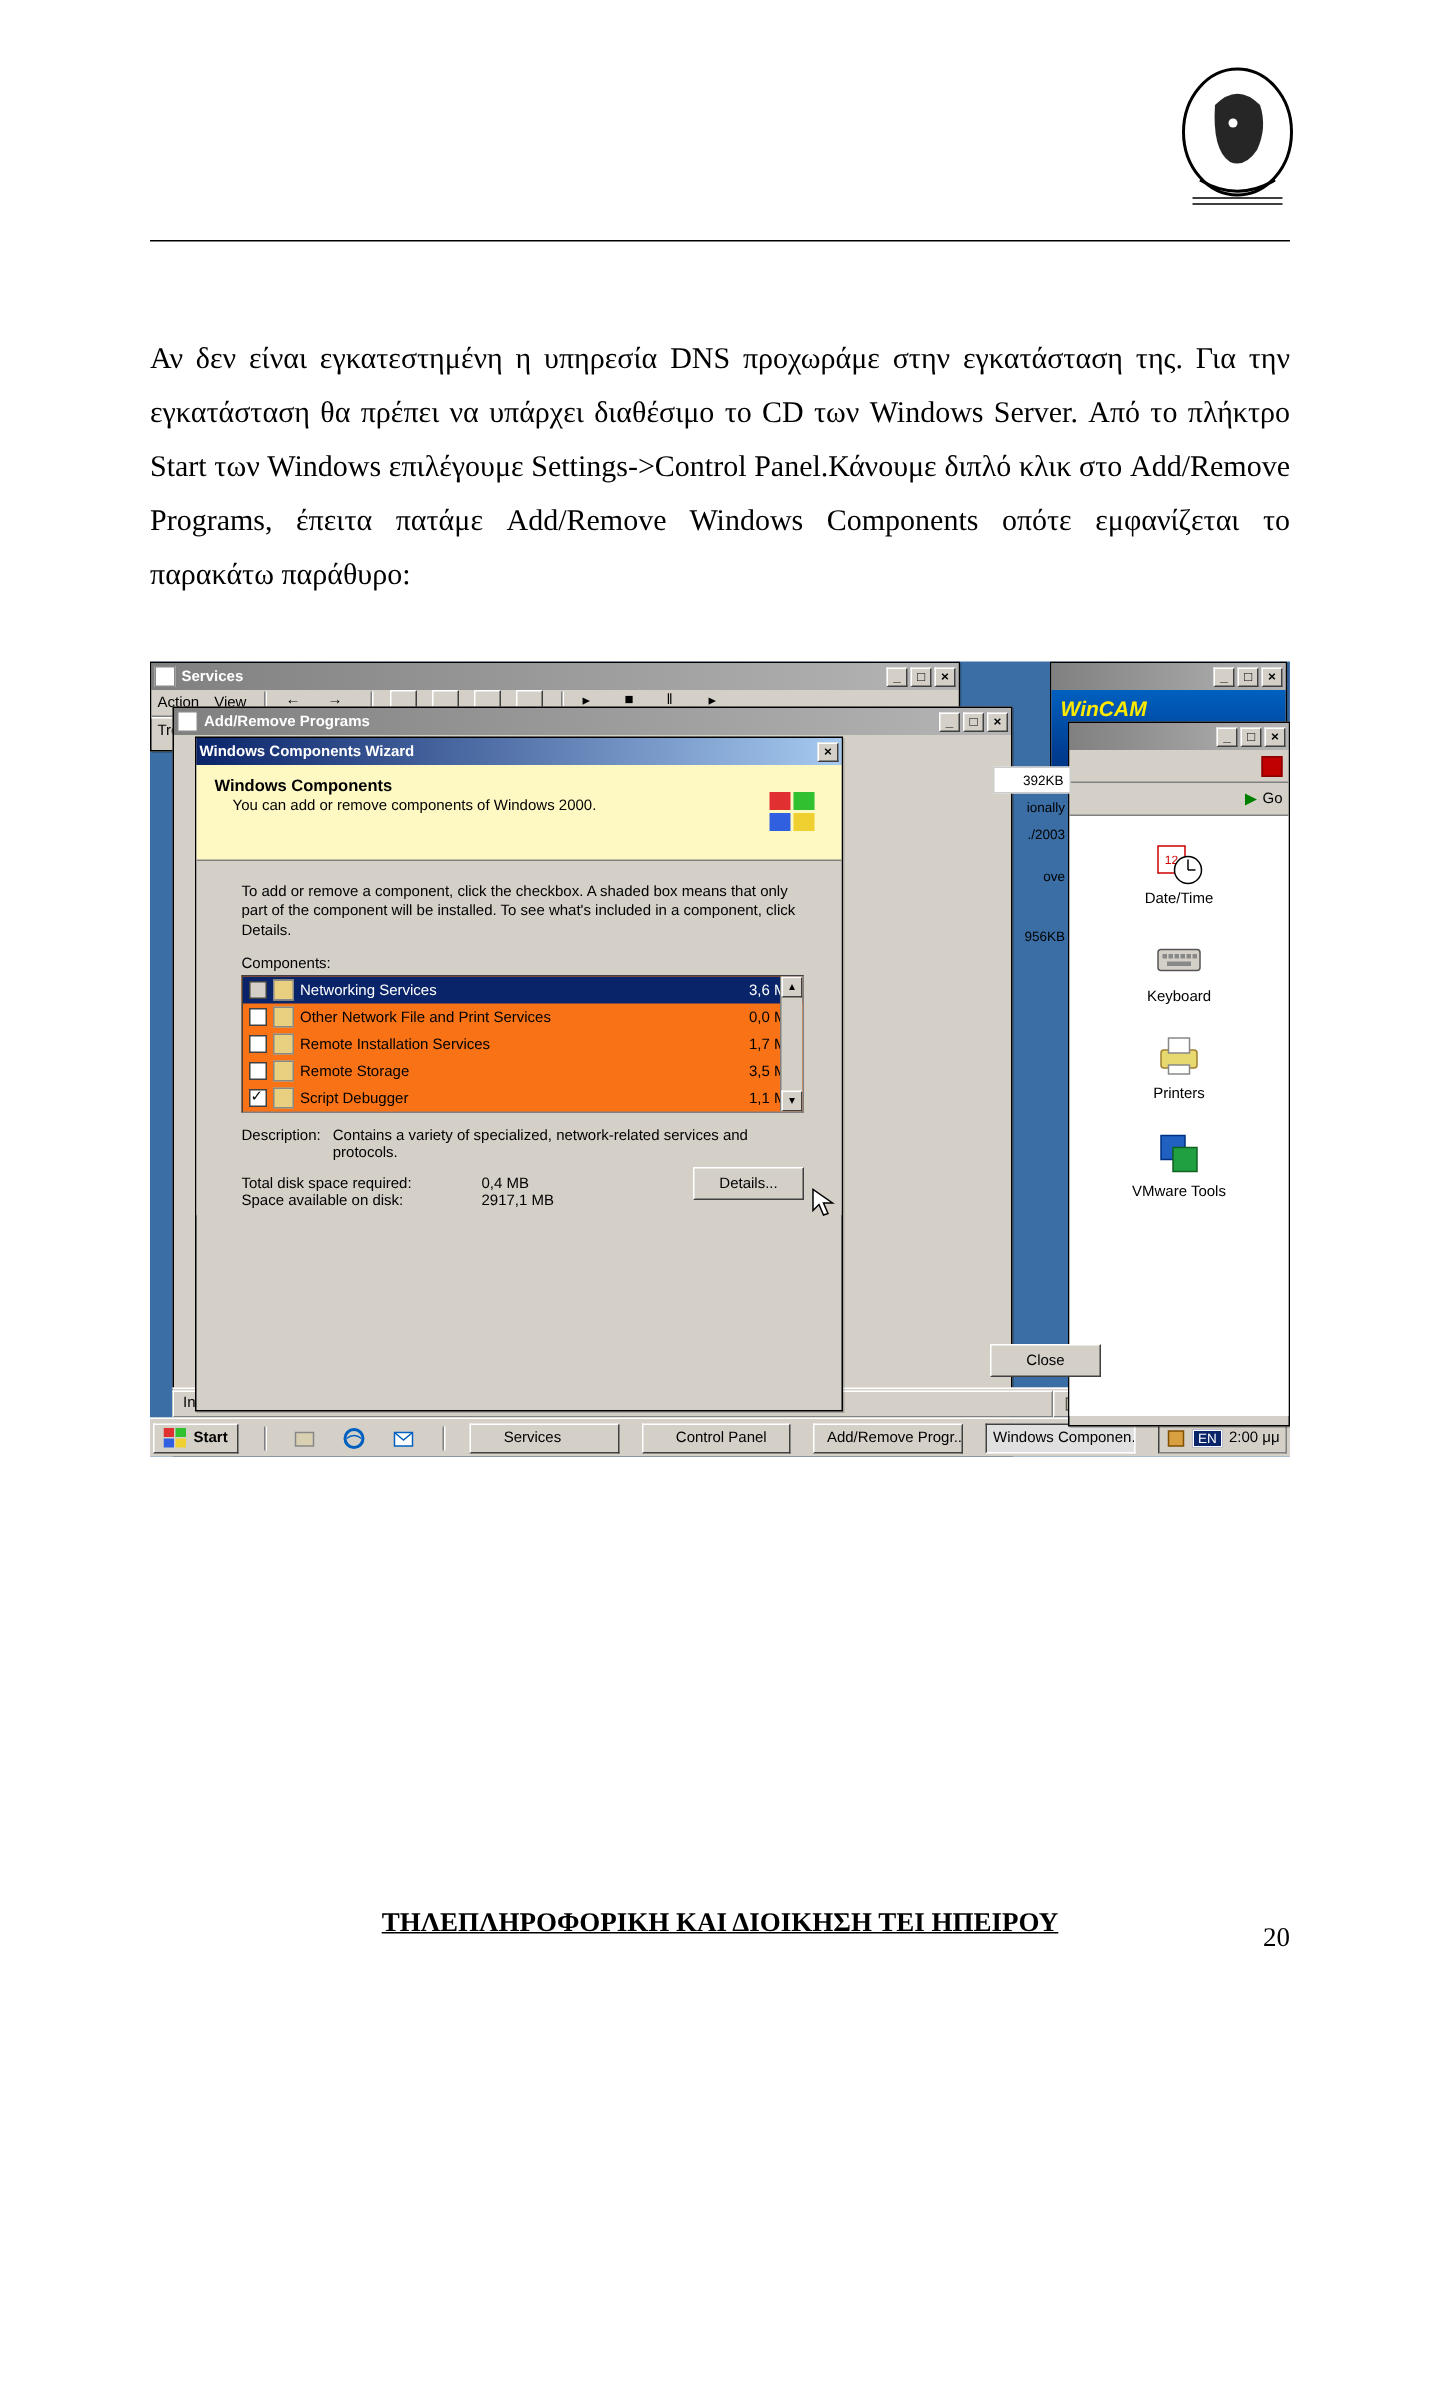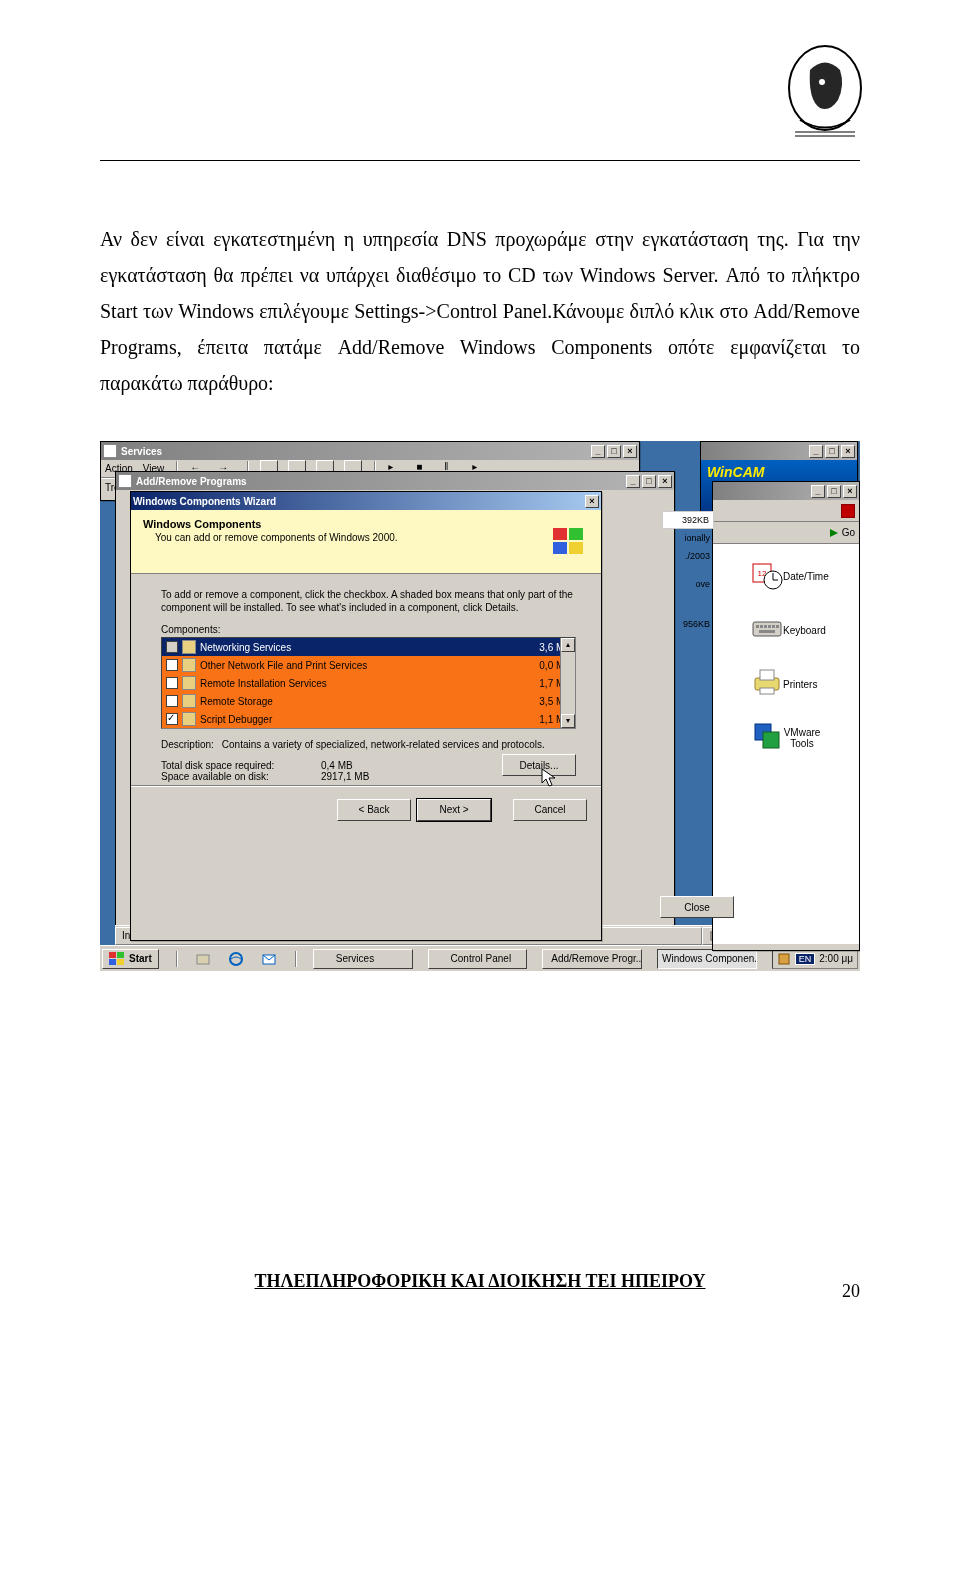--- a/index.html
+++ b/index.html
@@ -112,21 +112,21 @@
   .sep { width: 1px; height: 16px; background: #808080; margin: 0 2px; box-shadow: 1px 0 #fff; }
 
   
   .services { top: 0; left: 0; width: 540px; height: 60px; }
 
   
   .addremove { top: 30px; left: 15px; width: 560px; height: 500px; }
 
   
   .wizard {
-    top: 50px; left: 30px; width: 472px; height: 450px;
+    top: 50px; left: 30px; width: 432px; height: 450px;
     z-index: 10;
   }
   .wizard-head {
     background: #fef9c3;
     height: 64px;
     border-bottom: 1px solid #808080;
     padding: 8px 12px;
     position: relative;
   }
   .wizard-head .wtitle { font-weight: bold; font-size: 11px; }
@@ -234,20 +234,21 @@
   
   .partial-win1 { top: 0; left: 600px; width: 158px; height: 80px; z-index: 1; }
   .partial-win2 { top: 40px; left: 612px; width: 148px; height: 470px; z-index: 2; }
   .cp-icons {
     padding: 8px 4px;
     background: #fff;
     height: 400px;
   }
   .cp-icon {
     display: flex;
+    flex-direction: column;
     align-items: center;
     width: 70px;
     margin: 6px auto 18px;
     font-size: 10px;
     text-align: center;
   }
   .cp-icon .cicn {
     width: 32px; height: 32px; margin-bottom: 4px;
   }
   .addr-go {
@@ -603,26 +604,20 @@
           </div>
         </div>
         <div class="details-btn-wrap">
           <span class="btn">Details...</span>
           <div class="cursor" style="left:380px;top:14px;">
             <svg viewBox="0 0 16 20" width="16" height="20">
               <path d="M1 1 L1 15 L5 11 L8 18 L11 17 L8 10 L14 10 Z" fill="#fff" stroke="#000" stroke-width="1"></path>
             </svg>
           </div>
         </div>
-      </div>
-      <div class="wizard-footer">
-        <span class="btn">&lt; Back</span>
-        <span class="btn default">Next &gt;</span>
-        <span style="width:10px;"></span>
-        <span class="btn">Cancel</span>
       </div>
     </div>
 
     <div class="statusbar">
       <div class="sseg grow">Installs and removes programs and Windows components</div>
       <div class="sseg" style="width:130px;">
         <svg width="14" height="14">
             <rect x="2" y="3" width="10" height="8" fill="#d8d0b0" stroke="#555"></rect>
             <rect x="3" y="1" width="8" height="3" fill="#80a0c0"></rect>
           </svg>

